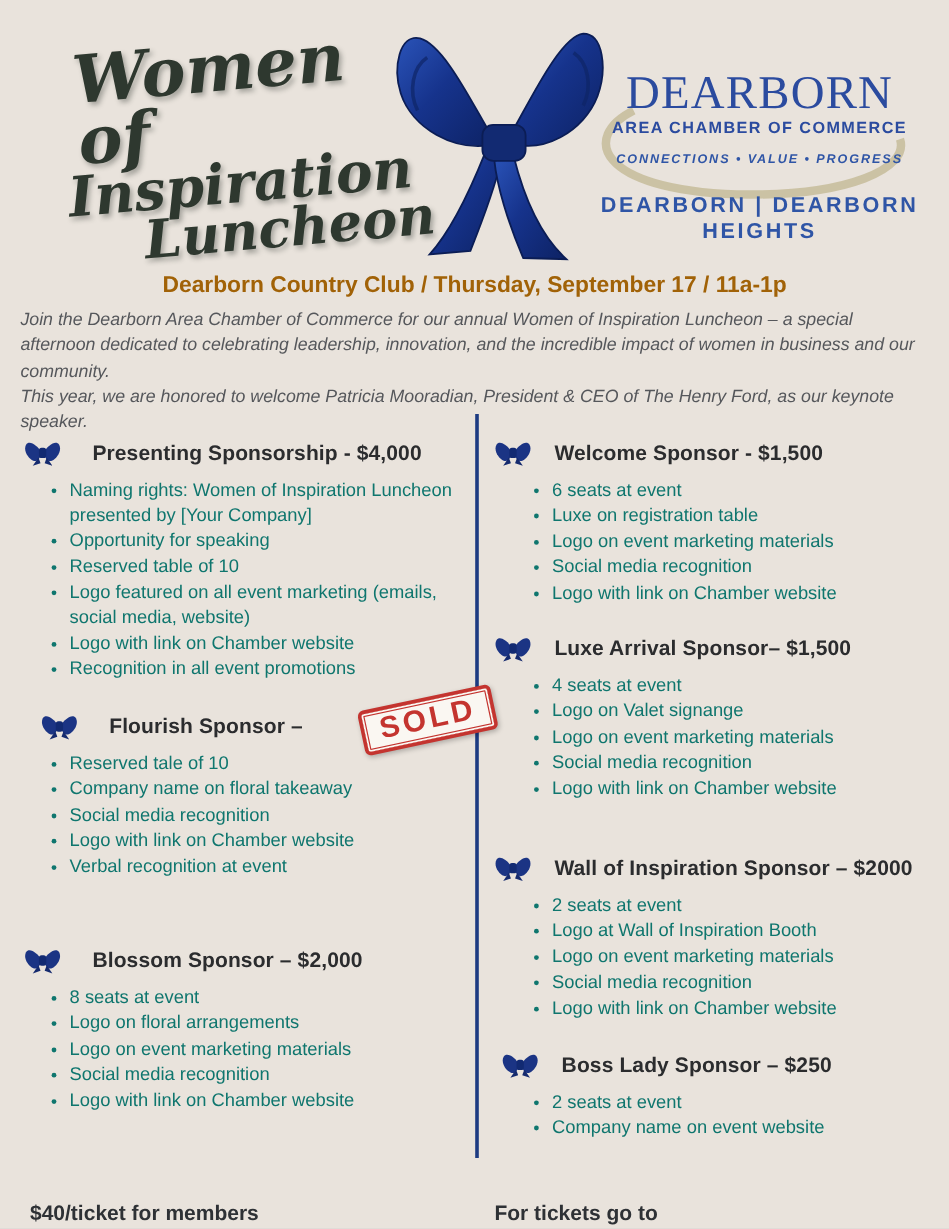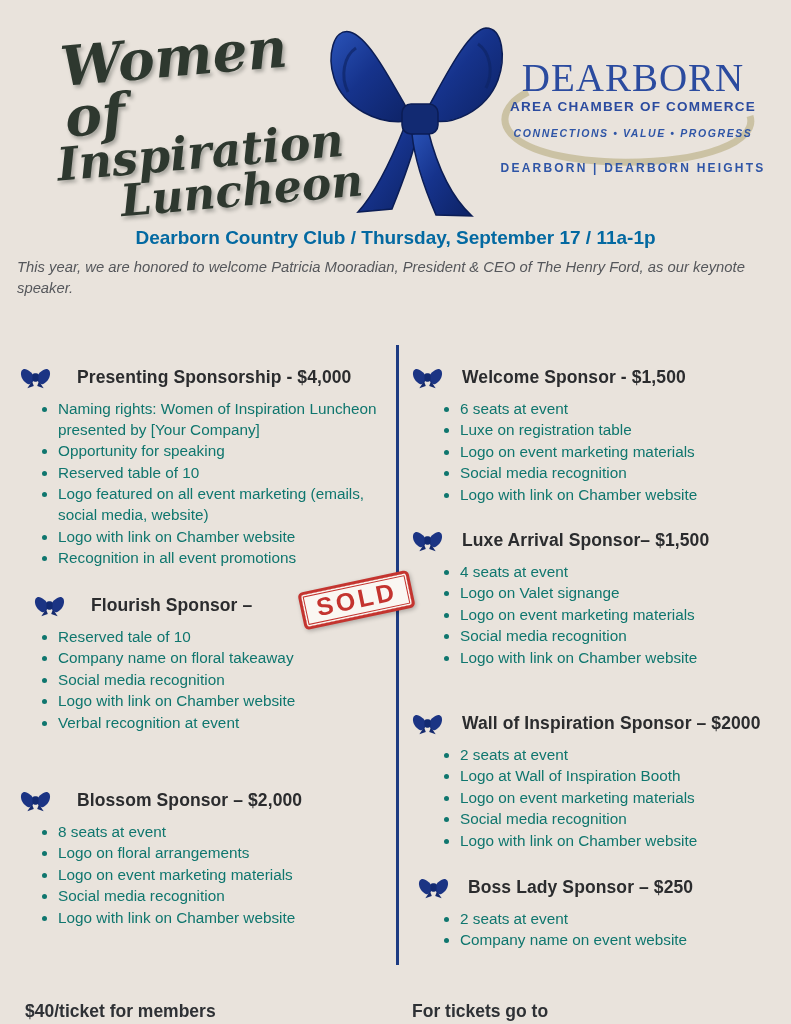--- a/index.html
+++ b/index.html
@@ -35,27 +35,27 @@
     text-align: center; color: #2b4b9f;
   }
   .logo .swoosh { position: absolute; left: -8px; top: 26px; width: 280px; height: 130px; z-index: 0; }
   .logo > div { position: relative; z-index: 1; }
   .logo-name {
     font-family: "Liberation Serif", serif;
     font-size: 39px; letter-spacing: 1px; line-height: 1;
   }
   .logo-sub  { font-size: 13.5px; font-weight: bold; letter-spacing: 1.2px; margin-top: 2px; }
   .logo-tag  { font-size: 10.5px; font-weight: bold; font-style: italic; letter-spacing: 1.6px; margin-top: 13px; color: #2f55a6; }
-  .logo-cities { font-size: 12px; font-weight: bold; letter-spacing: 2.2px; margin-top: 22px; color: #2f55a6; }
+  .logo-cities { font-size: 18px; font-weight: bold; letter-spacing: 2.2px; margin-top: 22px; color: #2f55a6; }
 
   
   .date-line {
     position: absolute; top: 227px; left: 0; width: 100%;
     text-align: center;
-    font-size: 19px; font-weight: bold; color: #0369a1;
+    font-size: 19px; font-weight: bold; color: #a16207;
   }
   .intro {
     position: absolute; top: 257px; left: 17px; width: 758px;
     font-style: italic; color: #55575b;
     font-size: 14.8px; line-height: 1.44;
   }
   .intro p { margin: 0; }
 
   
   .cols { position: absolute; top: 352px; left: 0; width: 791px; height: 616px; }
@@ -148,20 +148,21 @@
       <path d="M36,8 C-8,30 6,74 122,78 C216,80 266,56 258,32" fill="none" stroke="#c9c0a0" stroke-width="7" opacity="0.95"></path>
     </svg>
     <div class="logo-name">DEARBORN</div>
     <div class="logo-sub">AREA CHAMBER OF COMMERCE</div>
     <div class="logo-tag">CONNECTIONS  •  VALUE  •  PROGRESS</div>
     <div class="logo-cities">DEARBORN  |  DEARBORN HEIGHTS</div>
   </div>
 
   <div class="date-line">Dearborn Country Club /  Thursday, September 17 / 11a-1p</div>
   <div class="intro">
+    <p>Join the Dearborn Area Chamber of Commerce for our annual Women of Inspiration Luncheon – a special afternoon dedicated to celebrating leadership, innovation, and the incredible impact of women in business and our community.</p>
     <p>This year, we are honored to welcome Patricia Mooradian, President &amp; CEO of The Henry Ford, as our keynote speaker.</p>
   </div>
 
   <div class="cols">
     <div class="divider"></div>
 
     <div class="col col-left">
 
       <div class="sec" style="top:10px">
         <div class="sec-head">

